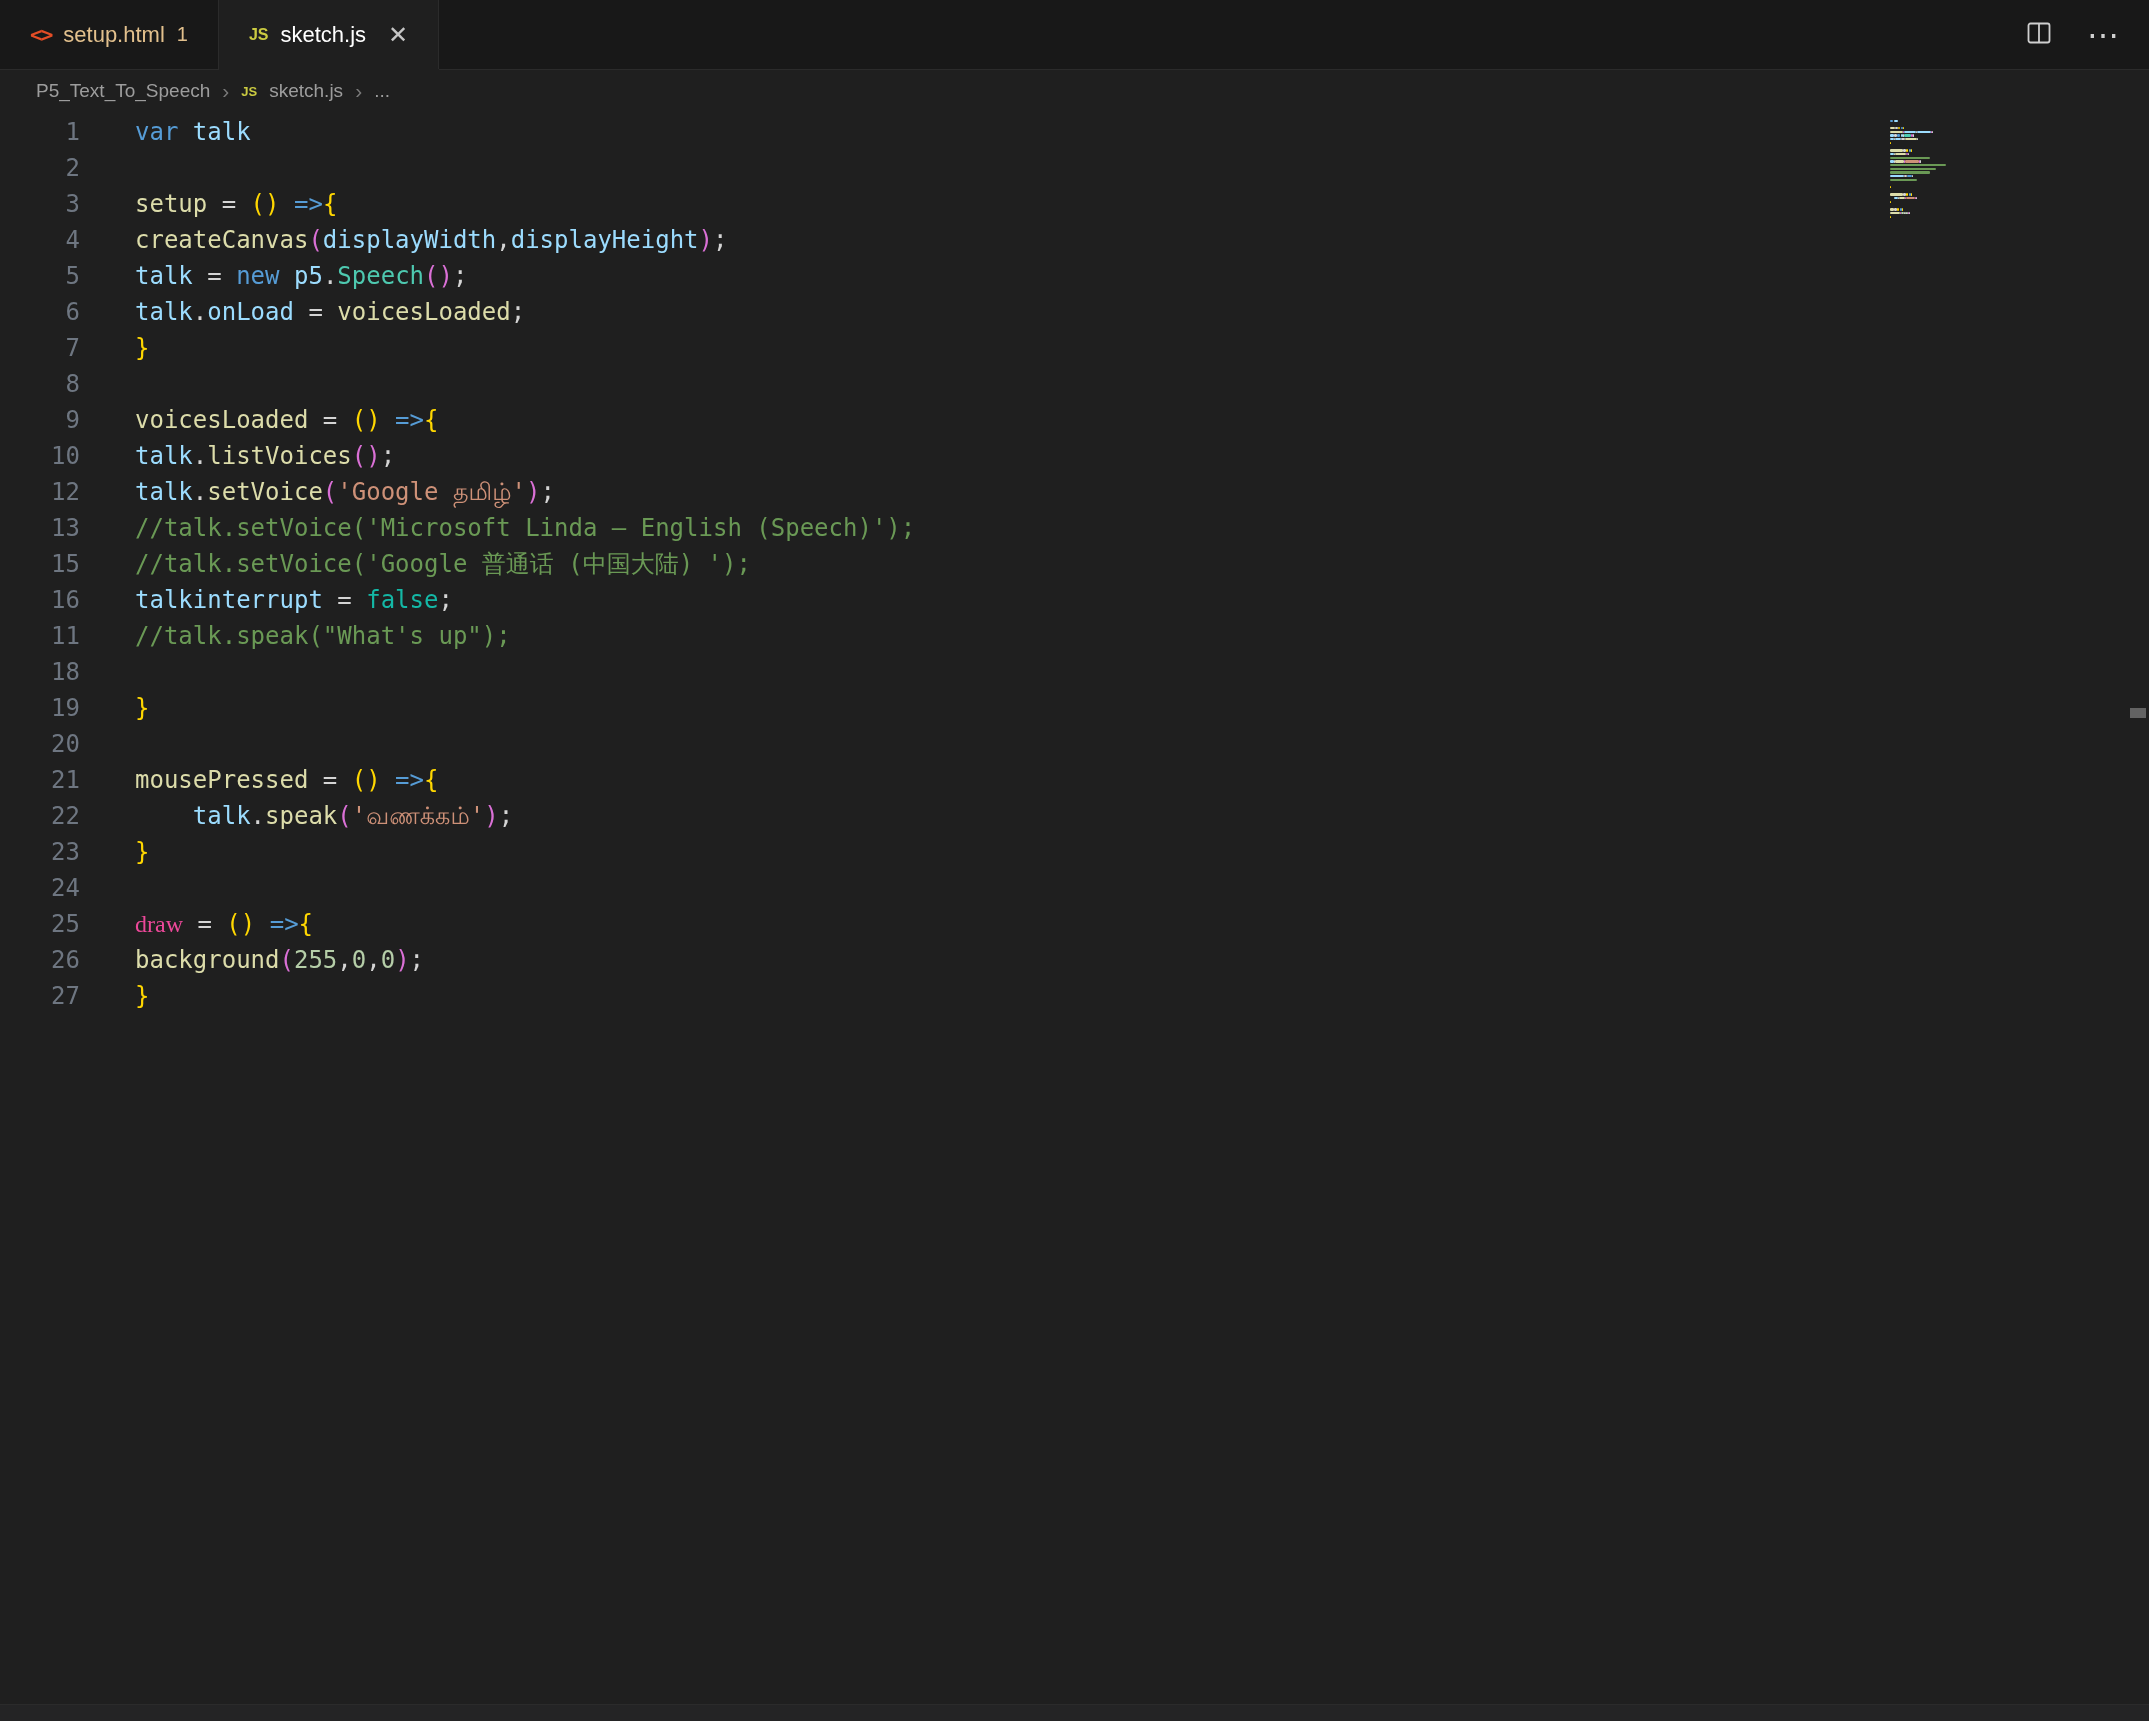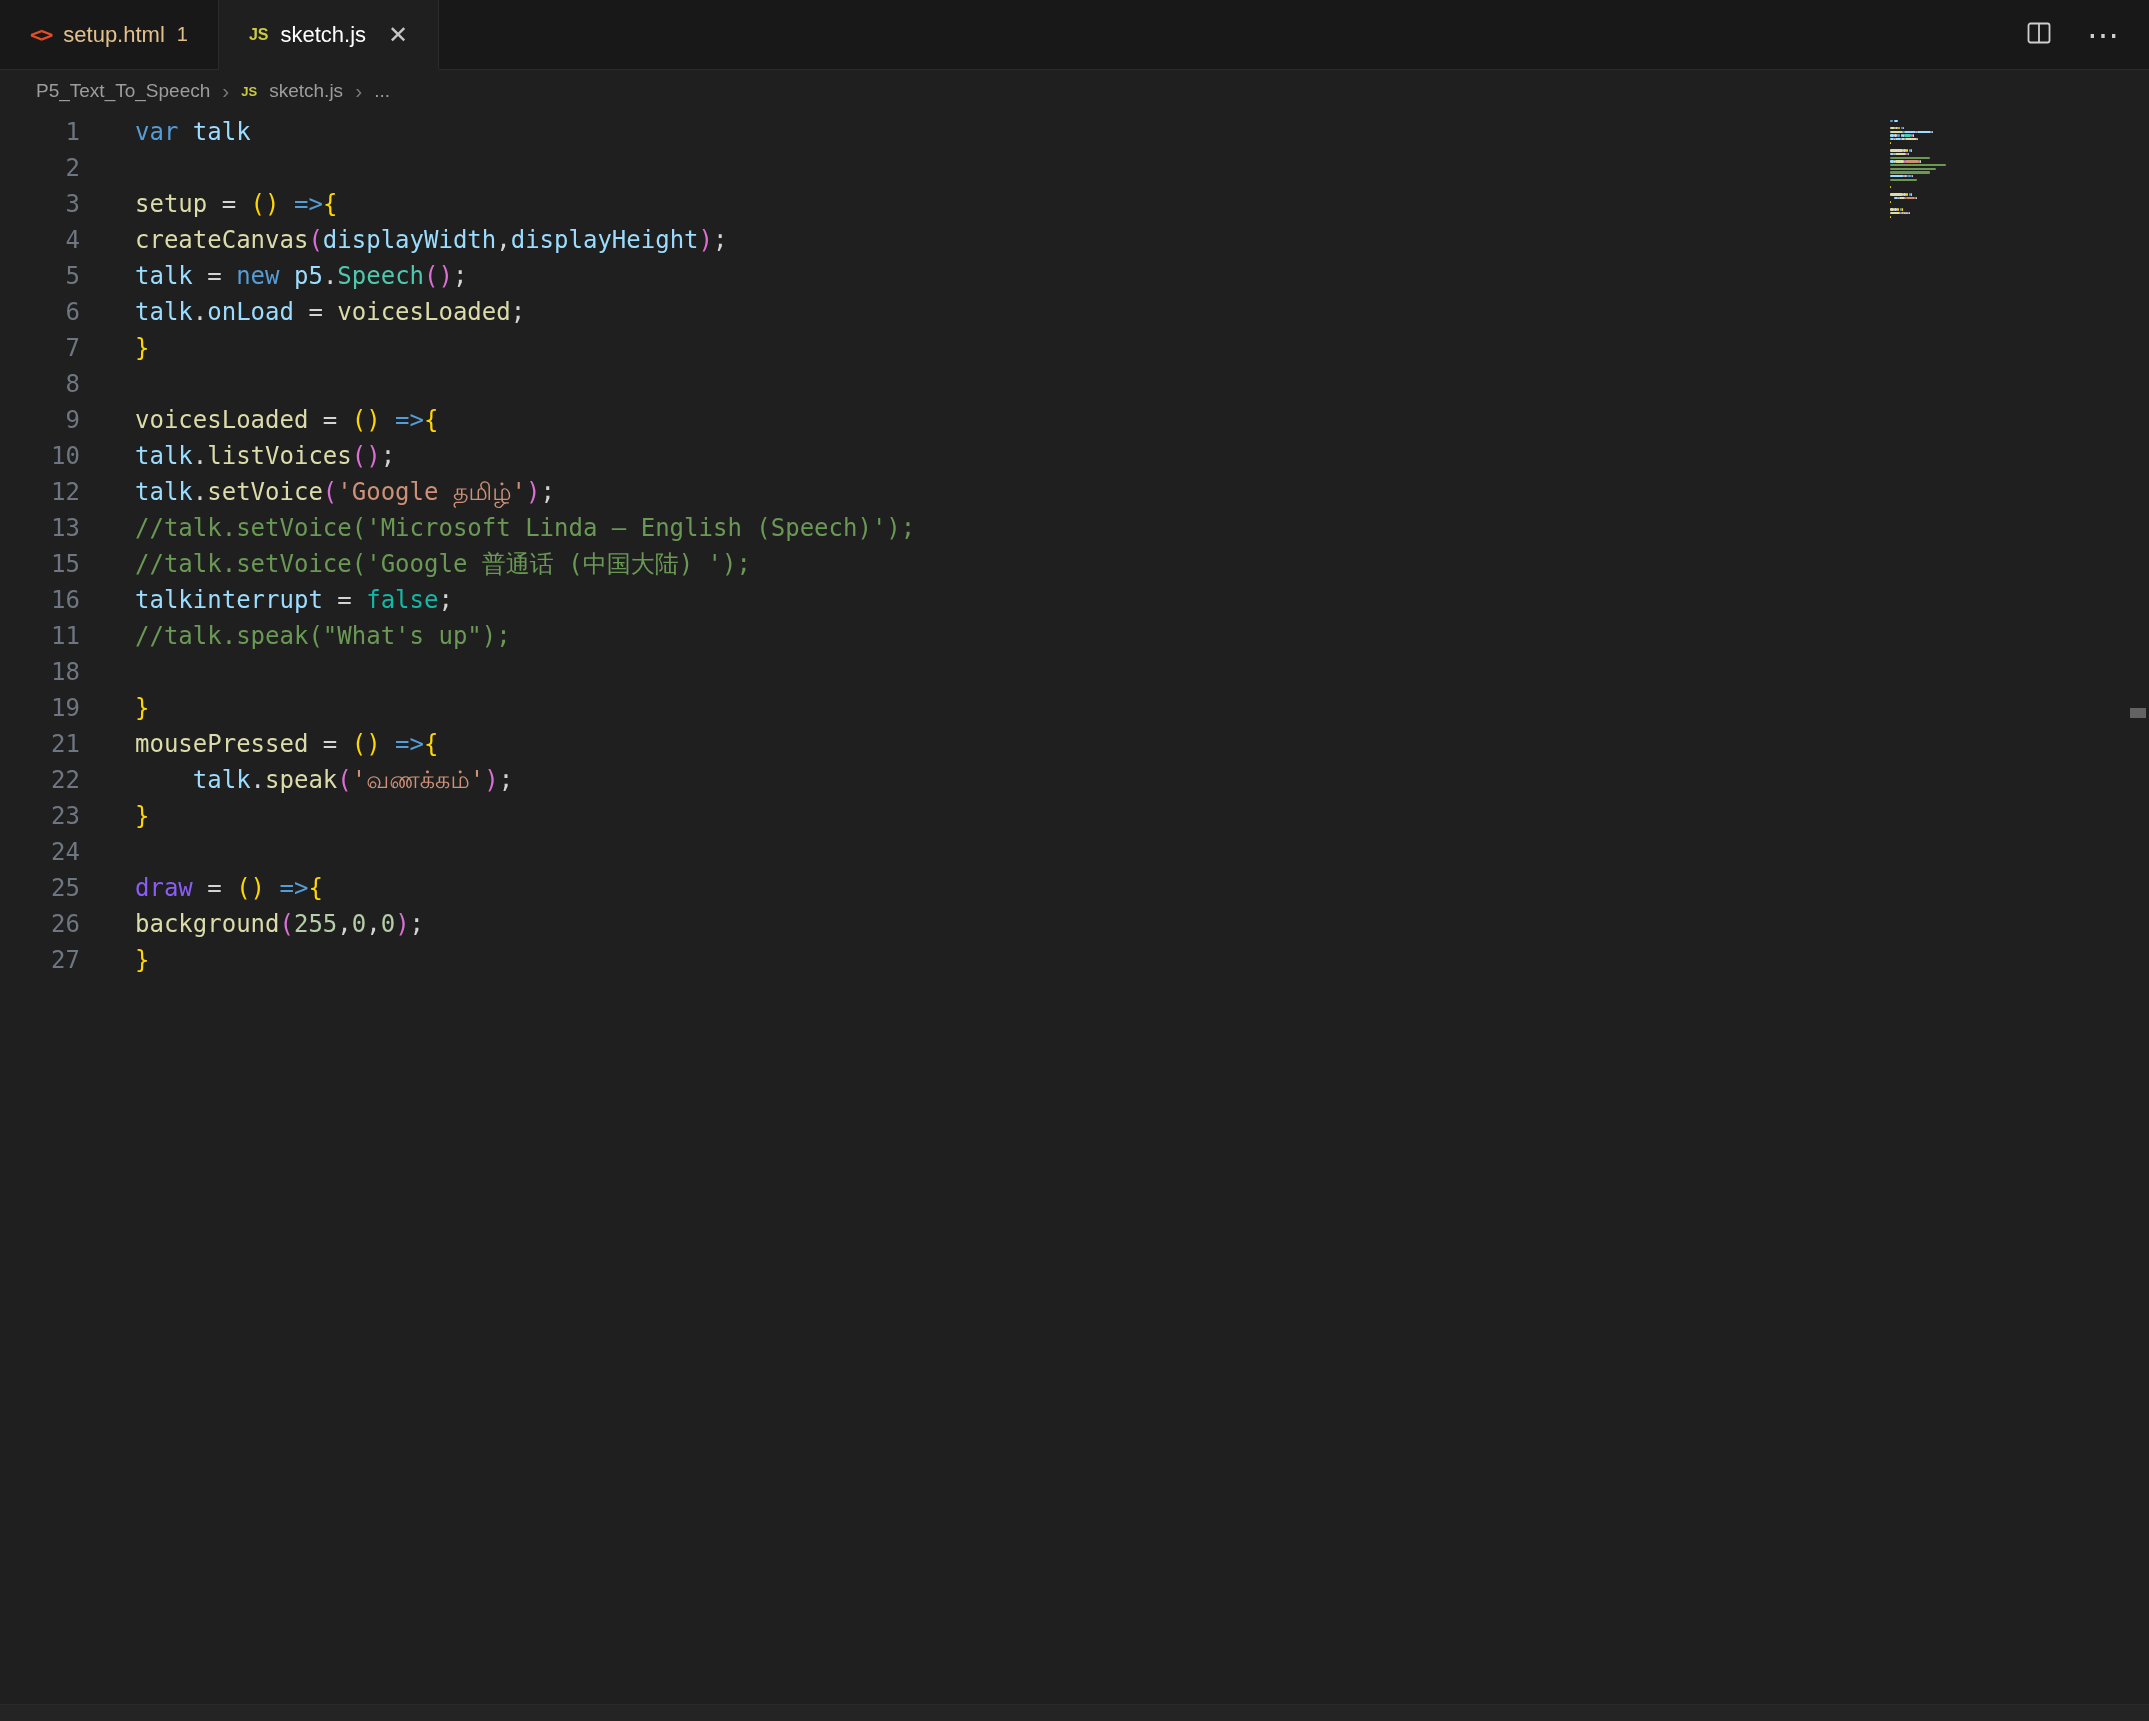--- a/index.html
+++ b/index.html
@@ -152,38 +152,42 @@
       </div>
       <div class="row">
         <div class="gutter">18</div>
         <div class="code"></div>
       </div>
       <div class="row">
         <div class="gutter">19</div>
         <div class="code"><span style="color: rgb(255, 215, 0);">}</span></div>
       </div>
       <div class="row">
+        <div class="gutter">20</div>
+        <div class="code"></div>
+      </div>
+      <div class="row">
         <div class="gutter">21</div>
         <div class="code"><span style="color: rgb(220, 220, 170);">mousePressed</span><span style="color: rgb(212, 212, 212);"> = </span><span style="color: rgb(255, 215, 0);">()</span><span style="color: rgb(212, 212, 212);"> </span><span style="color: rgb(86, 156, 214);">=&gt;</span><span style="color: rgb(255, 215, 0);">{</span></div>
       </div>
       <div class="row">
         <div class="gutter">22</div>
         <div class="code"><span style="color: rgb(212, 212, 212);">    </span><span style="color: rgb(156, 220, 254);">talk</span><span style="color: rgb(212, 212, 212);">.</span><span style="color: rgb(220, 220, 170);">speak</span><span style="color: rgb(218, 112, 214);">(</span><span style="color: rgb(206, 145, 120);">'வணக்கம்'</span><span style="color: rgb(218, 112, 214);">)</span><span style="color: rgb(212, 212, 212);">;</span></div>
       </div>
       <div class="row">
         <div class="gutter">23</div>
         <div class="code"><span style="color: rgb(255, 215, 0);">}</span></div>
       </div>
       <div class="row">
         <div class="gutter">24</div>
         <div class="code"></div>
       </div>
       <div class="row">
         <div class="gutter">25</div>
-        <div class="code"><span style="color: #8b5cf6;">draw</span><span style="color: rgb(212, 212, 212);"> = </span><span style="color: rgb(255, 215, 0);">()</span><span style="color: rgb(212, 212, 212);"> </span><span style="color: rgb(86, 156, 214);">=&gt;</span><span style="color: rgb(255, 215, 0);">{</span></div>
+        <div class="code"><span style="color: #ec4899; font-family: Liberation Serif, serif;">draw</span><span style="color: rgb(212, 212, 212);"> = </span><span style="color: rgb(255, 215, 0);">()</span><span style="color: rgb(212, 212, 212);"> </span><span style="color: rgb(86, 156, 214);">=&gt;</span><span style="color: rgb(255, 215, 0);">{</span></div>
       </div>
       <div class="row">
         <div class="gutter">26</div>
         <div class="code"><span style="color: rgb(220, 220, 170);">background</span><span style="color: rgb(218, 112, 214);">(</span><span style="color: rgb(181, 206, 168);">255</span><span style="color: rgb(212, 212, 212);">,</span><span style="color: rgb(181, 206, 168);">0</span><span style="color: rgb(212, 212, 212);">,</span><span style="color: rgb(181, 206, 168);">0</span><span style="color: rgb(218, 112, 214);">)</span><span style="color: rgb(212, 212, 212);">;</span></div>
       </div>
       <div class="row">
         <div class="gutter">27</div>
         <div class="code"><span style="color: rgb(255, 215, 0);">}</span></div>
       </div>
     </div>

